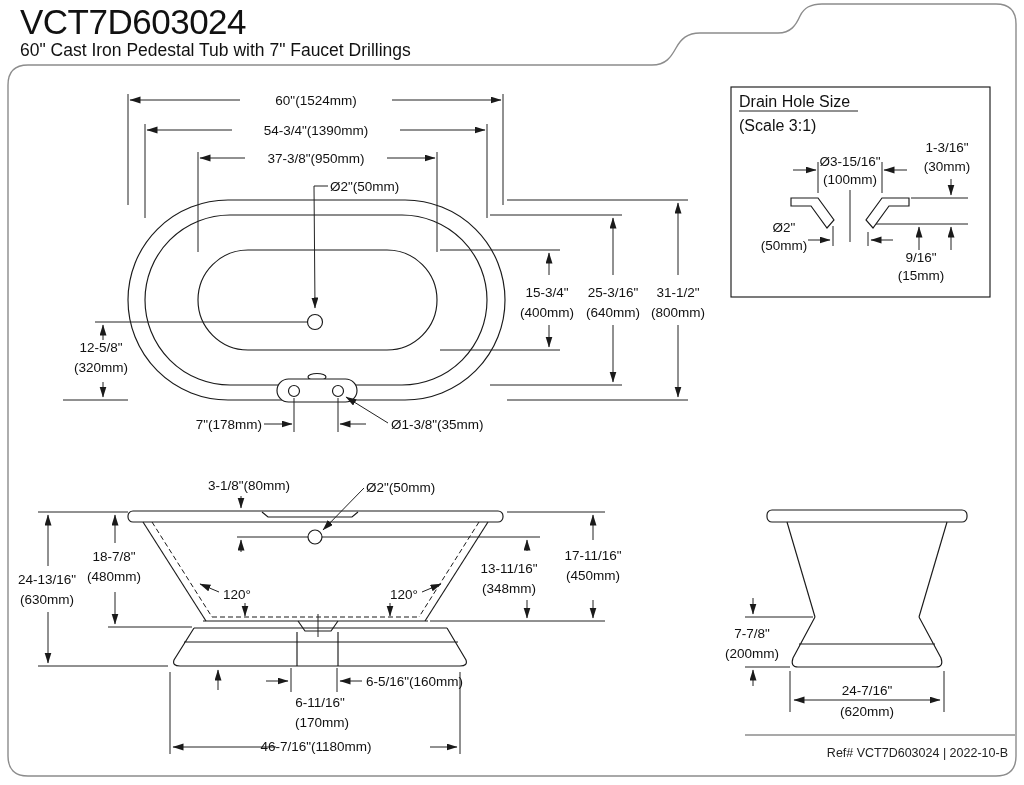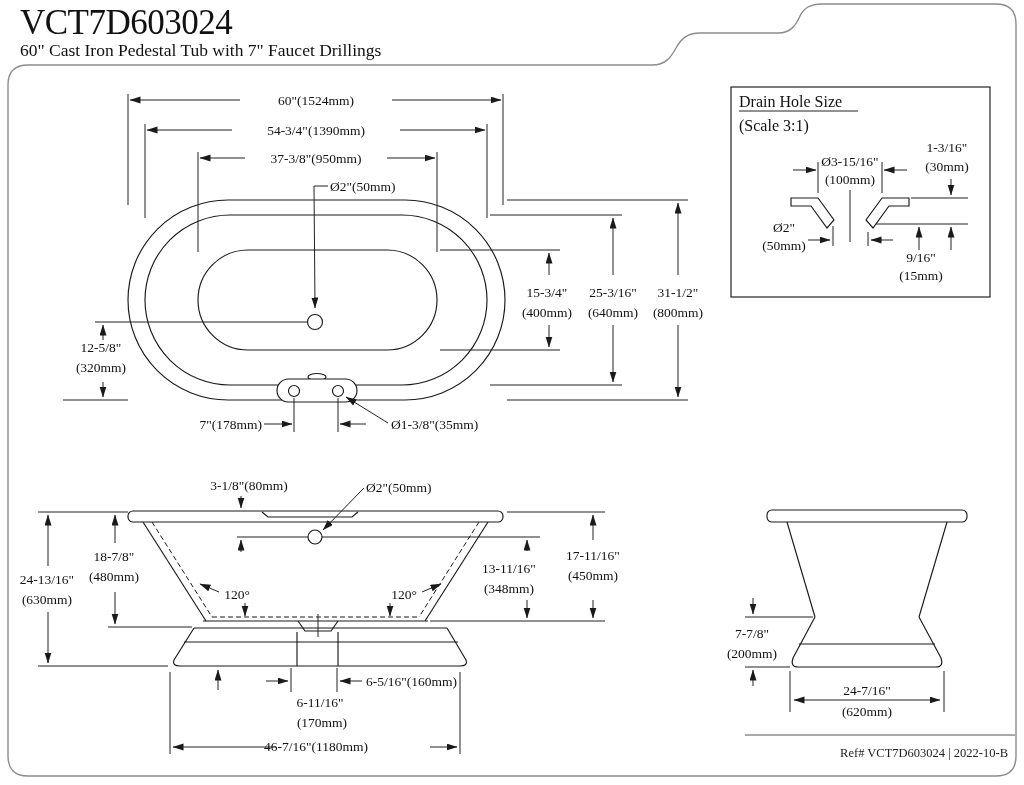--- a/index.html
+++ b/index.html
@@ -1,17 +1,17 @@
 <!DOCTYPE html>
 <html><head>
 <meta charset="utf-8">
 <style>
   html,body{margin:0;padding:0;background:#fff;}
   .sheet{position:relative;width:1024px;height:785px;background:#fff;overflow:hidden;
-         font-family:Liberation Serif, serif;}
+         font-family:Liberation Sans, sans-serif;}
   svg{position:absolute;left:0;top:0;}
   
   .dr{stroke:#1a1a1a;stroke-width:1.15;fill:none;}
   .drw{stroke:#1a1a1a;stroke-width:1.15;fill:#fff;}
   .dash{stroke:#1a1a1a;stroke-width:1;fill:none;stroke-dasharray:5 3;}
   .ln{stroke:#222;stroke-width:1;fill:none;}
   .bord{stroke:#8c8c8c;stroke-width:1.4;fill:none;}
   
   text{fill:#111;}
   .t{font-size:13.5px;}

